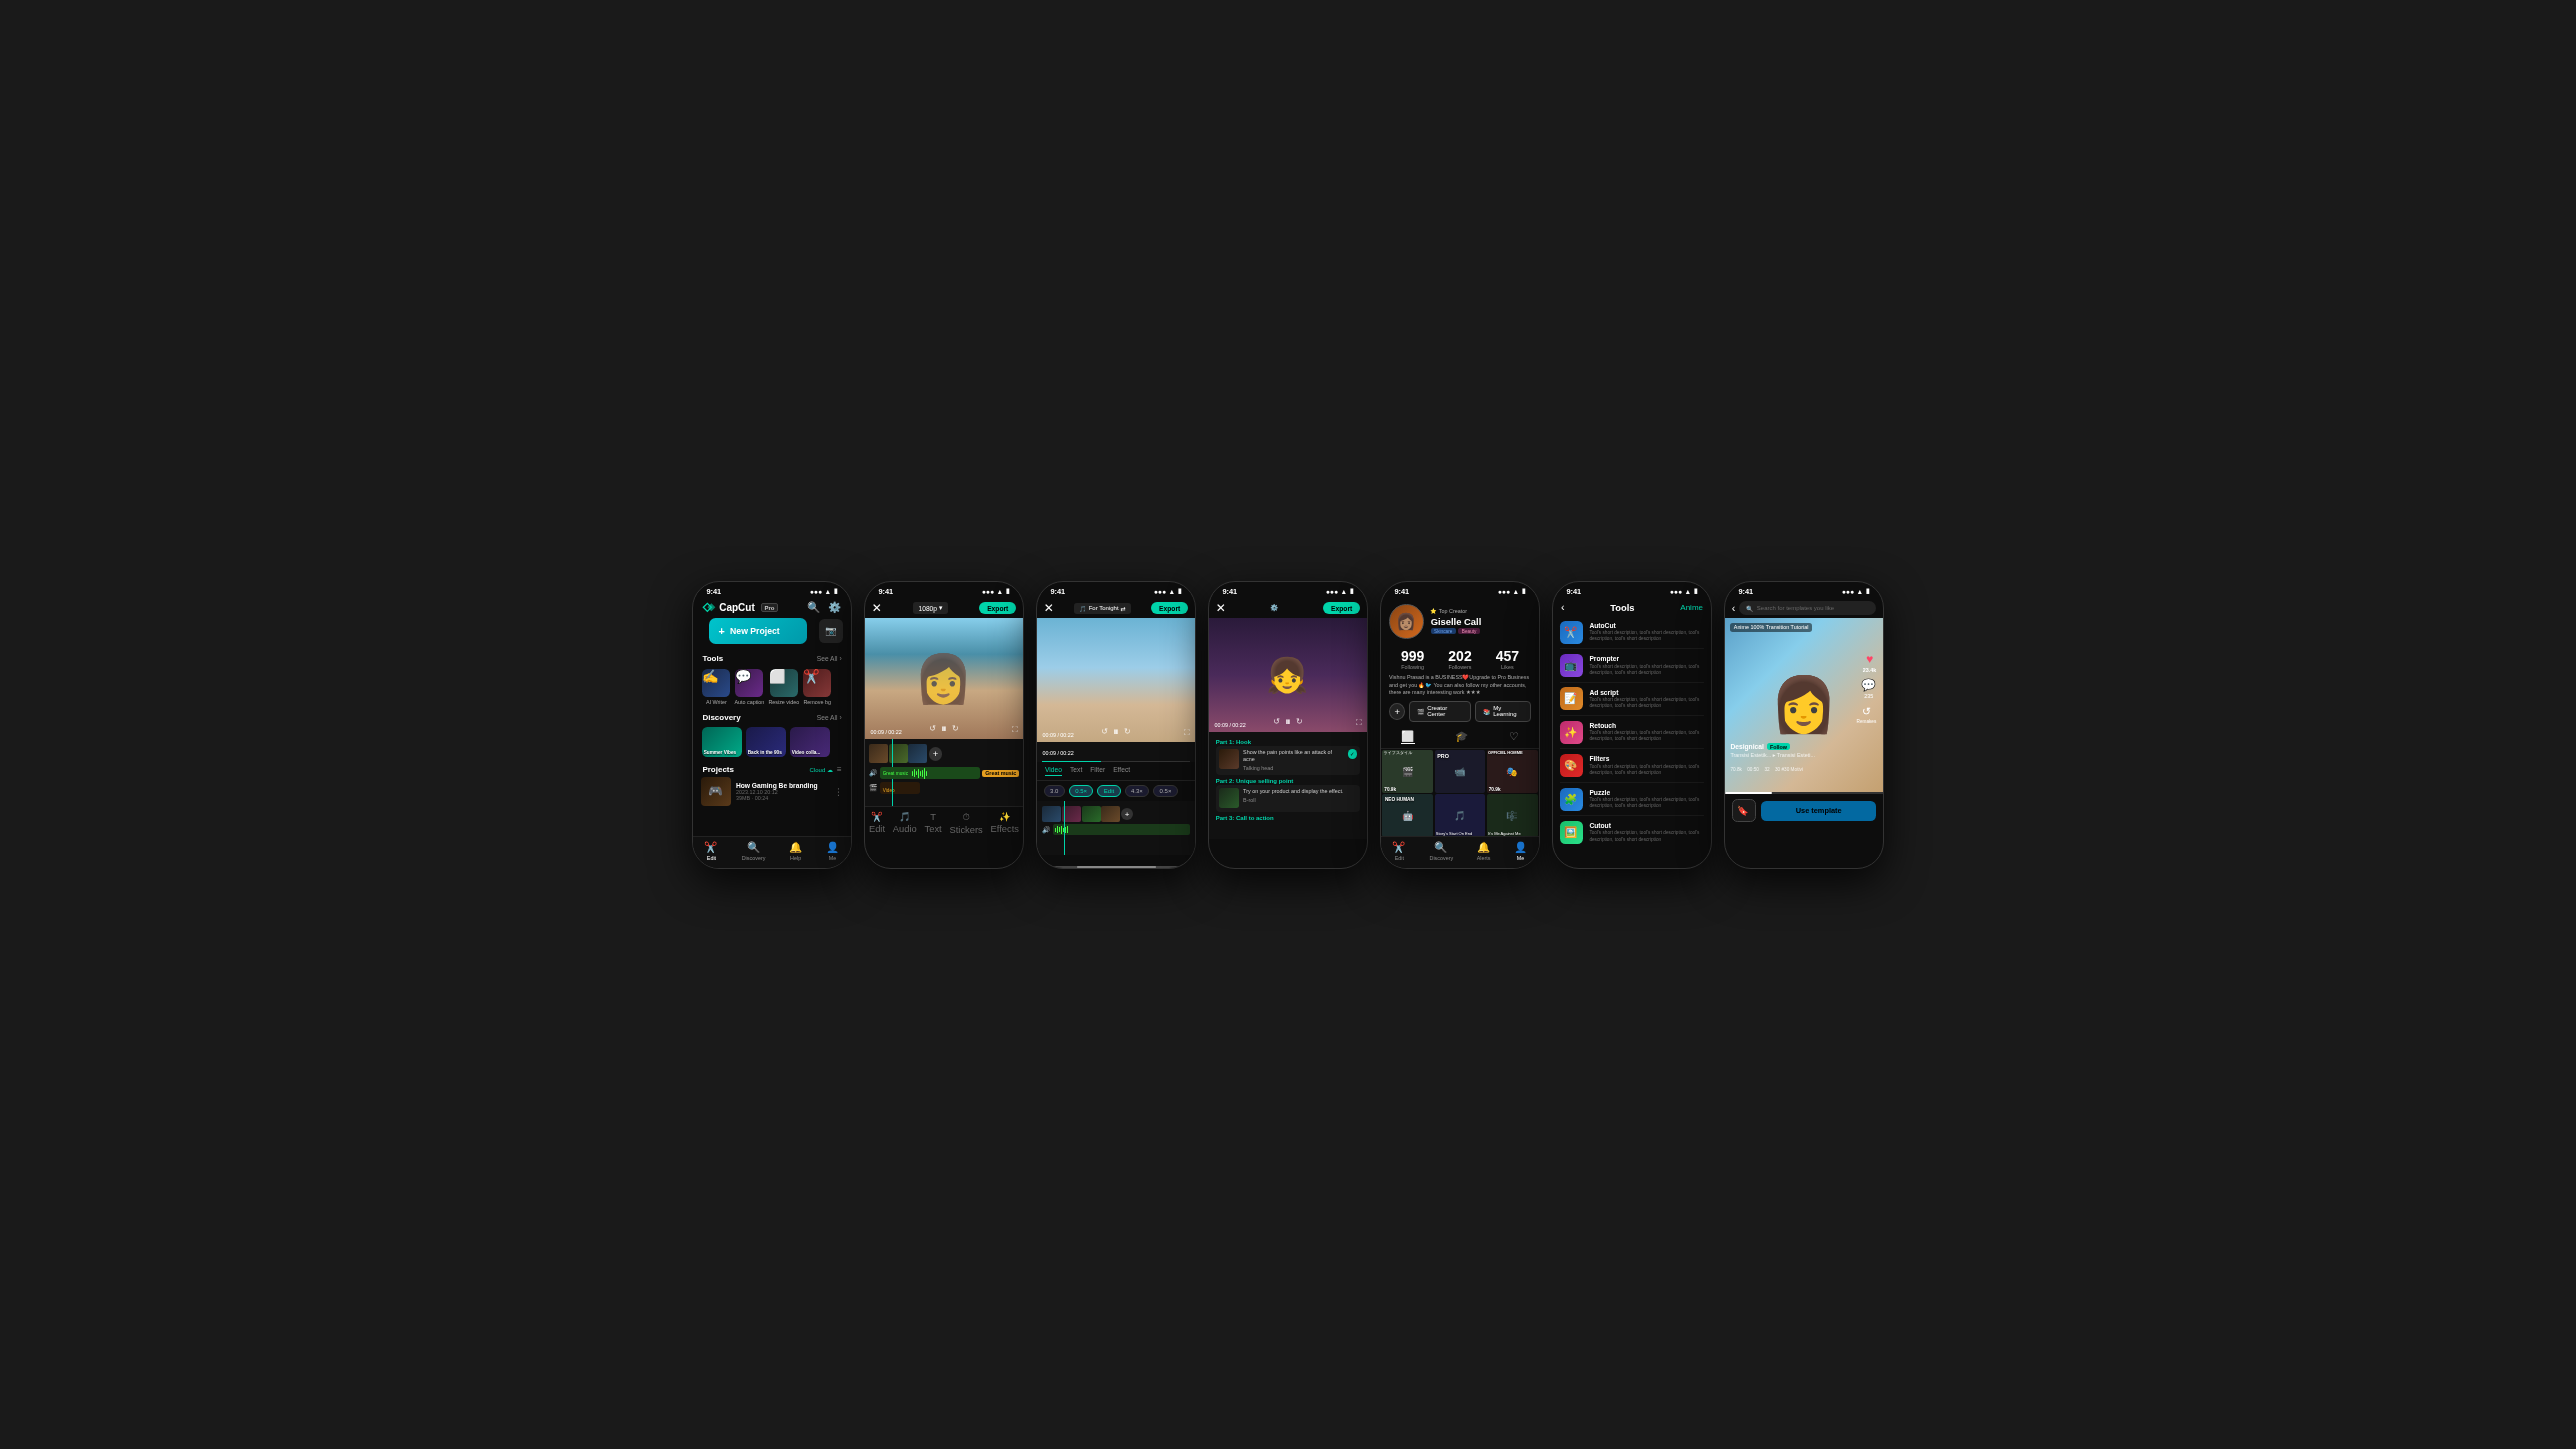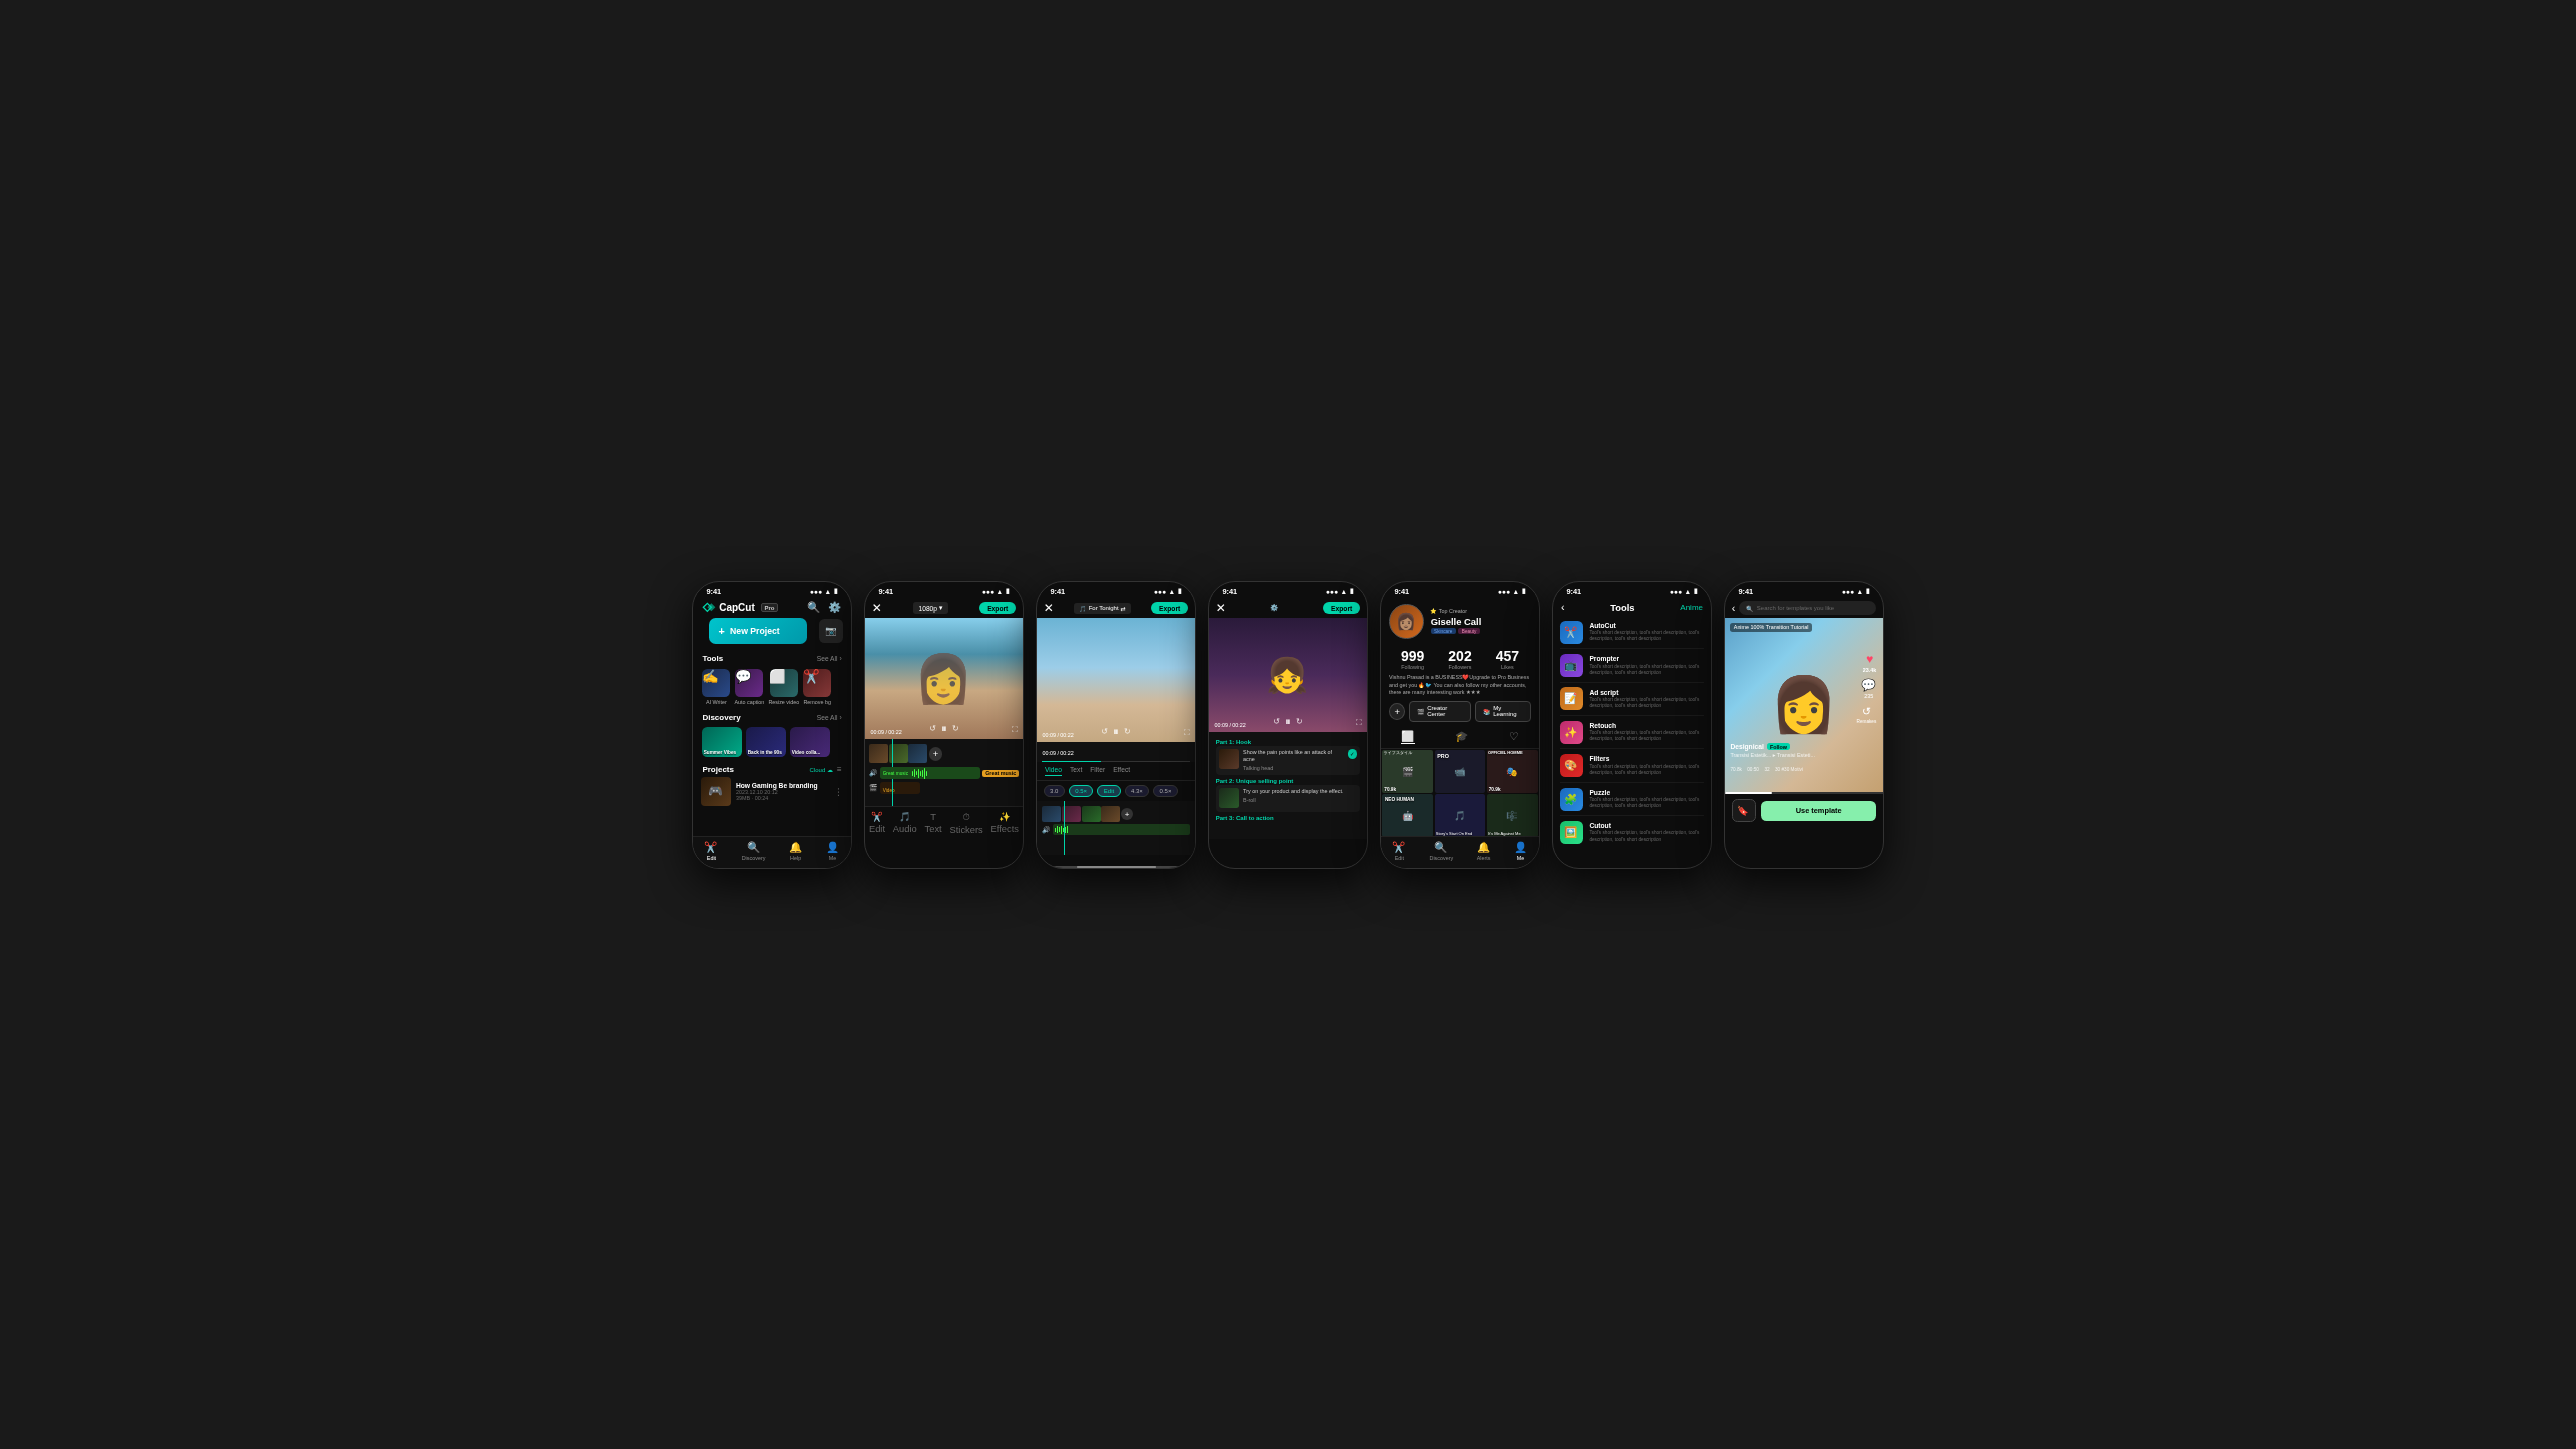--- a/index.html
+++ b/index.html
@@ -586,21 +586,21 @@
       width: 24px;
       height: 23px;
       display: flex;
       align-items: center;
       justify-content: center;
       color: #fff;
       font-size: 9.4px;
     }
     .use-template-btn {
       flex: 1;
-      background: #86efac;
+      background: #0369a1;
       border-radius: 5.4px;
       padding: 5.4px;
       color: #000;
       font-size: 7.4px;
       font-weight: 700;
       text-align: center;
     }
 
     
     .icon-blue { background: linear-gradient(135deg, #1a6abf, #2a8ae0); }

